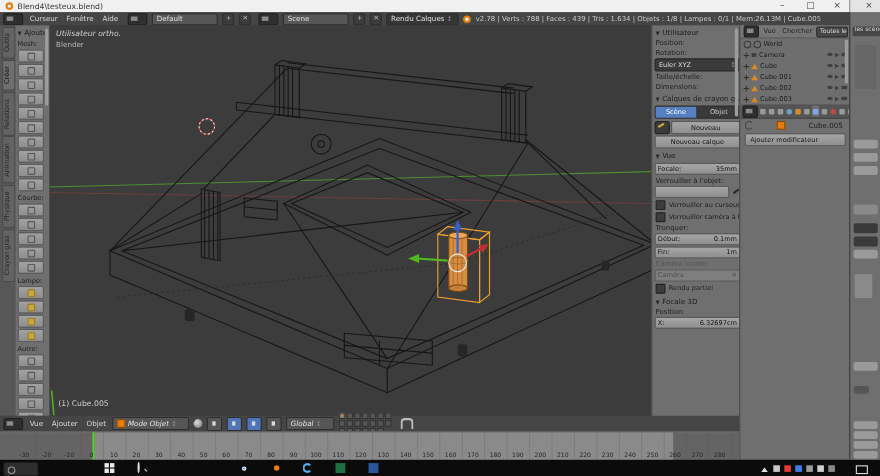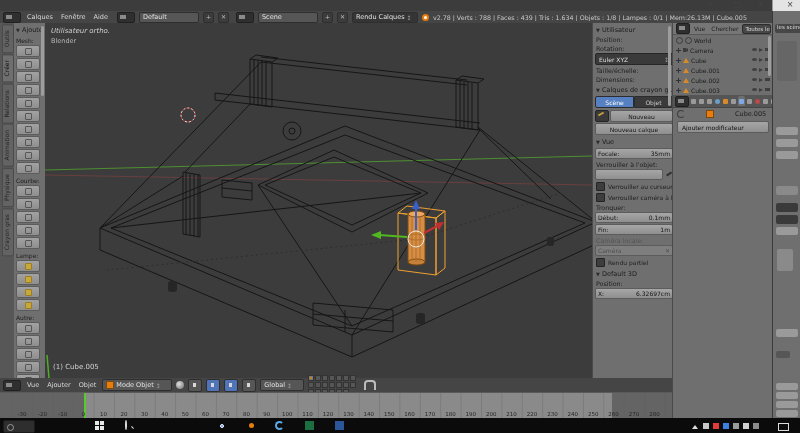--- a/index.html
+++ b/index.html
@@ -44,21 +44,21 @@
   .cbrow{display:flex;align-items:center;gap:3px;margin:2px 2px;}
   .cblab{font-size:6px;color:#1e1e1e;white-space:nowrap;overflow:hidden;}
 
   
   #viewport{left:45px;top:23px;width:547px;height:355px;background:#3c3c3c;overflow:hidden;}
   .vptext{position:absolute;color:#cfcfcf;font-size:7px;}
   .vptext.small{font-size:6.5px;color:#b8b8b8;}
 
   
   #vphead{left:0;top:378px;width:672px;height:14px;background:#454545;display:flex;align-items:center;gap:4px;color:#d8d8d8;}
-  .vph-dd{height:10px;background:#565656;border:1px solid #2e2e2e;border-radius:2px;display:flex;align-items:center;gap:2px;padding:0 3px;font-size:6.5px;color:#e0e0e0;flex:none;}
+  .vph-dd{height:10px;background:#565656;border:1px solid #2e2e2e;border-radius:2px;display:flex;align-items:center;gap:2px;padding:0 3px;font-size:6.5px;color:#e0e0e0;flex:none;font-style:italic;}
   .cube-ico{width:6px;height:6px;background:#e87d0d;border:1px solid #7a4a10;flex:none;}
   .sphere-ico{width:8px;height:8px;border-radius:50%;background:radial-gradient(circle at 3px 3px,#e0e0e0,#6a6a6a);flex:none;}
   .manip{width:12px;height:11px;background:#565656;border:1px solid #2e2e2e;border-radius:2px;position:relative;flex:none;}
   .manip.active{background:#4f74b8;}
   .manip::after{content:"";position:absolute;left:4px;top:3px;width:3px;height:4px;background:#d8d8d8;}
   #layergrid{display:flex;flex-wrap:wrap;width:52px;gap:1px;flex:none;}
   .lcell{width:4px;height:4px;background:#565656;border:1px solid #333;}
   .lcell.on{background:#7a7a7a;position:relative;}
   .lcell.on::after{content:"";position:absolute;left:1px;top:1px;width:2px;height:2px;border-radius:50%;background:#e87d0d;}
   .magnet{width:8px;height:8px;border:2px solid #bbb;border-bottom:none;border-radius:4px 4px 0 0;flex:none;}
@@ -141,29 +141,33 @@
 
   
   #secondwin{left:772px;top:11px;width:28px;height:407px;background:#6f6f6f;border-left:1px solid #3a3a3a;overflow:hidden;}
   .sw-blob{position:absolute;border-radius:2px;}
 </style>
 </head>
 <body>
 
 <div id="screen">
 
+  <div class="abs" id="titlebar">
+    <span class="blogo"></span>
+    <span class="t nowrap">Blend4\testeux.blend)</span>
+  </div>
   <span class="winctl" style="left:700px;">–</span>
   <span class="winctl" style="left:726px;">□</span>
   <span class="winctl" style="left:750px;">×</span>
   <div class="abs" id="sw-titlebar"></div>
   <span class="winctl" style="left:779px;">×</span>
 
   <div class="abs" id="infobar">
     <span class="edbtn"></span>
-    <span class="menuitem">Calques</span>
+    <span class="menuitem">Curseur</span>
     <span class="menuitem">Fenêtre</span>
     <span class="menuitem">Aide</span>
     <span class="edbtn"></span>
     <span class="ibfield" style="width:52px;">
       <span class="nowrap">Default</span>
     </span>
     <span class="ibsm">+</span>
     <span class="ibsm">✕</span>
     <span class="edbtn"></span>
     <span class="ibfield" style="width:52px;">
@@ -445,21 +449,21 @@
         <span class="v">✕</span>
       </span>
     </div>
     <div class="cbrow">
       <span class="cbox"></span>
       <span class="cblab">Rendu partiel</span>
     </div>
 
     <div class="phead">
       <span class="tri">▼</span>
-      <span>Default 3D</span>
+      <span>Focale 3D</span>
     </div>
     <div class="np-lab">Position:</div>
     <div class="nprow">
       <span class="fld">
         <span>X:</span>
         <span class="v">6.32697cm</span>
       </span>
     </div>
   </div>
   <div class="vscroll" style="left:668px;top:26px;height:80px;"></div>

